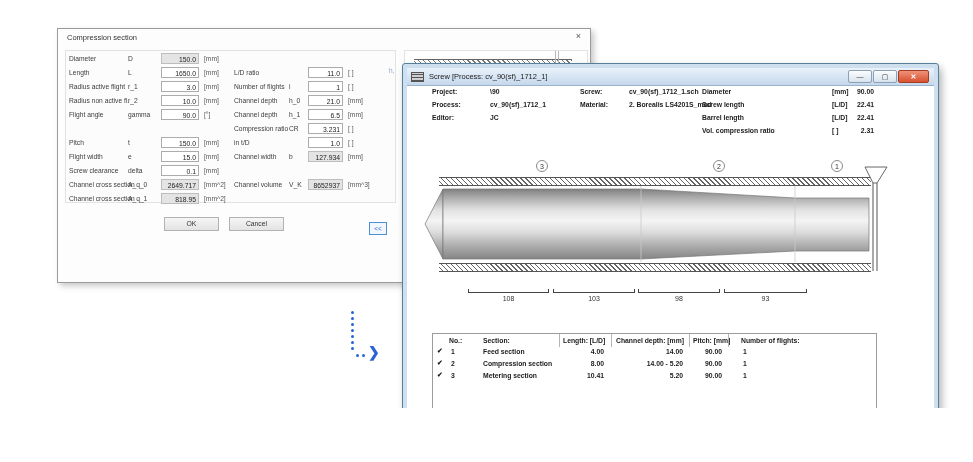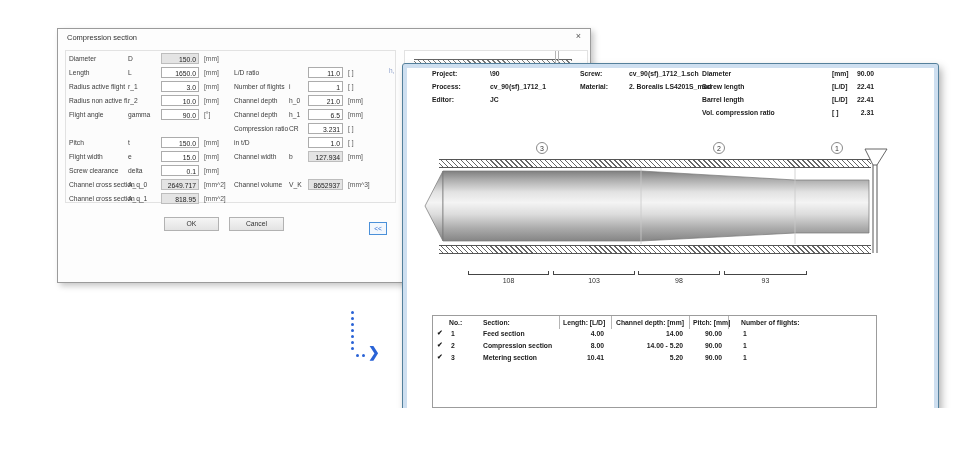--- a/index.html
+++ b/index.html
@@ -216,20 +216,29 @@
     <div class="arr-dot" style="left:351px;top:329px"></div>
     <div class="arr-dot" style="left:351px;top:335px"></div>
     <div class="arr-dot" style="left:351px;top:341px"></div>
     <div class="arr-dot" style="left:351px;top:347px"></div>
     <div class="arr-dot" style="left:356px;top:354px"></div>
     <div class="arr-dot" style="left:362px;top:354px"></div>
     <div class="arr-chev">❯</div>
   </div>
 
   <div class="win">
+    <div class="titlebar">
+      <div class="title-icon"></div>
+      <div class="title-text">Screw  [Process: cv_90(sf)_1712_1]</div>
+      <div class="winbtns">
+        <div class="wbtn">—</div>
+        <div class="wbtn">▢</div>
+        <div class="wbtn close">✕</div>
+      </div>
+    </div>
 
     <div class="client">
 
       <span class="inf" style="left:25px;top:2px">Project:</span>
       <span class="inf" style="left:83px;top:2px">\90</span>
       <span class="inf" style="left:25px;top:15px">Process:</span>
       <span class="inf" style="left:83px;top:15px">cv_90(sf)_1712_1</span>
       <span class="inf" style="left:25px;top:28px">Editor:</span>
       <span class="inf" style="left:83px;top:28px">JC</span>
 

